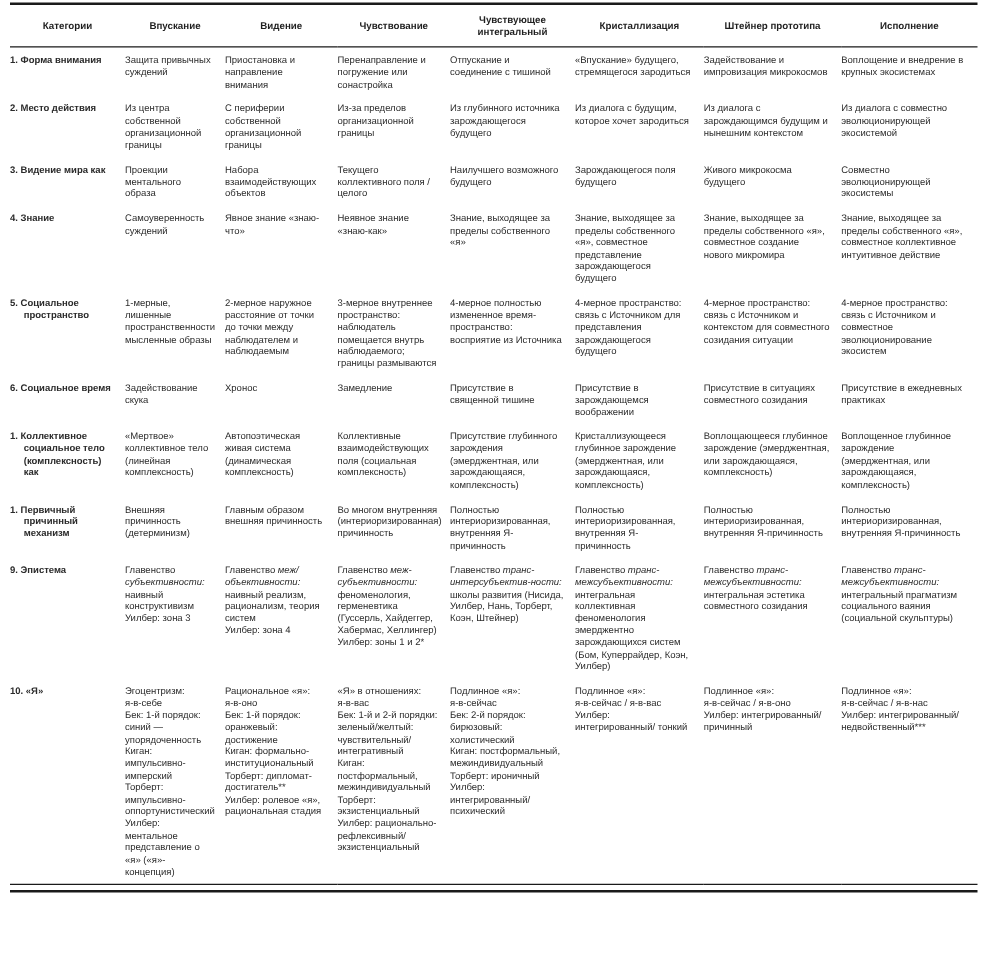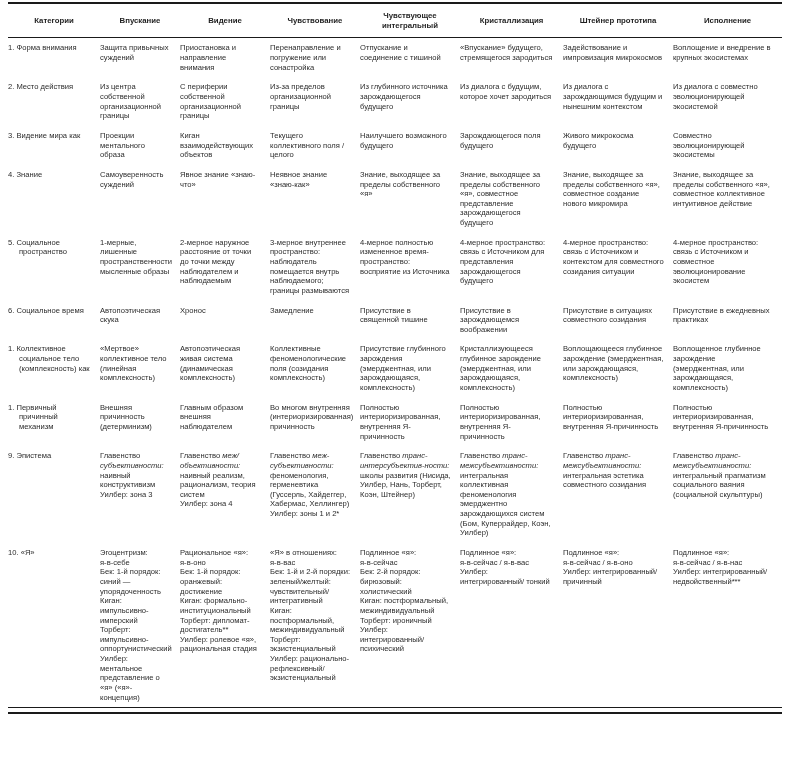--- a/index.html
+++ b/index.html
@@ -37,20 +37,21 @@
     line-height: 1.27;
     vertical-align: top;
     padding: 5px 9px 5px 0;
     white-space: pre-line;
     color: #2b2b2b;
   }
   td.cat {
     padding-left: 11px;
     text-indent: -11px;
     padding-right: 6px;
+    font-weight: bold;
   }
   td i { }
 </style>
 </head>
 <body>
 
 <div class="page">
   <div class="table-wrap">
     <table class="matrix">
       <colgroup>
@@ -92,21 +93,21 @@
           <td>С периферии собственной организационной границы</td>
           <td>Из-за пределов организационной границы</td>
           <td>Из глубинного источника зарождающегося будущего</td>
           <td>Из диалога с будущим, которое хочет зародиться</td>
           <td>Из диалога с зарождающимся будущим и нынешним контекстом</td>
           <td>Из диалога с совместно эволюционирующей экосистемой</td>
         </tr>
         <tr>
           <td class="cat">3. Видение мира как</td>
           <td>Проекции ментального образа</td>
-          <td>Киган взаимодействующих объектов</td>
+          <td>Набора взаимодействующих объектов</td>
           <td>Текущего коллективного поля / целого</td>
           <td>Наилучшего возможного будущего</td>
           <td>Зарождающегося поля будущего</td>
           <td>Живого микрокосма будущего</td>
           <td>Совместно эволюционирующей экосистемы</td>
         </tr>
         <tr>
           <td class="cat">4. Знание</td>
           <td>Самоуверенность суждений</td>
           <td>Явное знание «знаю-что»</td>
@@ -121,42 +122,42 @@
           <td>1-мерные, лишенные пространственности мысленные образы</td>
           <td>2-мерное наружное расстояние от точки до точки между наблюдателем и наблюдаемым</td>
           <td>3-мерное внутреннее пространство: наблюдатель помещается внутрь наблюдаемого; границы размываются</td>
           <td>4-мерное полностью измененное время-пространство: восприятие из Источника</td>
           <td>4-мерное пространство: связь с Источником для представления зарождающегося будущего</td>
           <td>4-мерное пространство: связь с Источником и контекстом для совместного созидания ситуации</td>
           <td>4-мерное пространство: связь с Источником и совместное эволюционирование экосистем</td>
         </tr>
         <tr>
           <td class="cat">6. Социальное время</td>
-          <td>Автопоэтическая скука</td>
+          <td>Задействование скука</td>
           <td>Хронос</td>
           <td>Замедление</td>
           <td>Присутствие в священной тишине</td>
           <td>Присутствие в зарождающемся воображении</td>
           <td>Присутствие в ситуациях совместного созидания</td>
           <td>Присутствие в ежедневных практиках</td>
         </tr>
         <tr>
           <td class="cat">1. Коллективное социальное тело (комплексность) как</td>
           <td>«Мертвое» коллективное тело (линейная комплексность)</td>
           <td>Автопоэтическая живая система (динамическая комплексность)</td>
-          <td>Коллективные феноменологические поля (созидания комплексность)</td>
+          <td>Коллективные взаимодействующих поля (социальная комплексность)</td>
           <td>Присутствие глубинного зарождения (эмерджентная, или зарождающаяся, комплексность)</td>
           <td>Кристаллизующееся глубинное зарождение (эмерджентная, или зарождающаяся, комплексность)</td>
           <td>Воплощающееся глубинное зарождение (эмерджентная, или зарождающаяся, комплексность)</td>
           <td>Воплощенное глубинное зарождение (эмерджентная, или зарождающаяся, комплексность)</td>
         </tr>
         <tr>
           <td class="cat">1. Первичный причинный механизм</td>
           <td>Внешняя причинность (детерминизм)</td>
-          <td>Главным образом внешняя наблюдателем</td>
+          <td>Главным образом внешняя причинность</td>
           <td>Во многом внутренняя (интериоризированная) причинность</td>
           <td>Полностью интериоризированная, внутренняя Я-причинность</td>
           <td>Полностью интериоризированная, внутренняя Я-причинность</td>
           <td>Полностью интериоризированная, внутренняя Я-причинность</td>
           <td>Полностью интериоризированная, внутренняя Я-причинность</td>
         </tr>
         <tr>
           <td class="cat">9. Эпистема</td>
           <td><span>Главенство</span> <i>субъективности:</i> <span>наивный конструктивизм
 Уилбер: зона 3</span></td>

